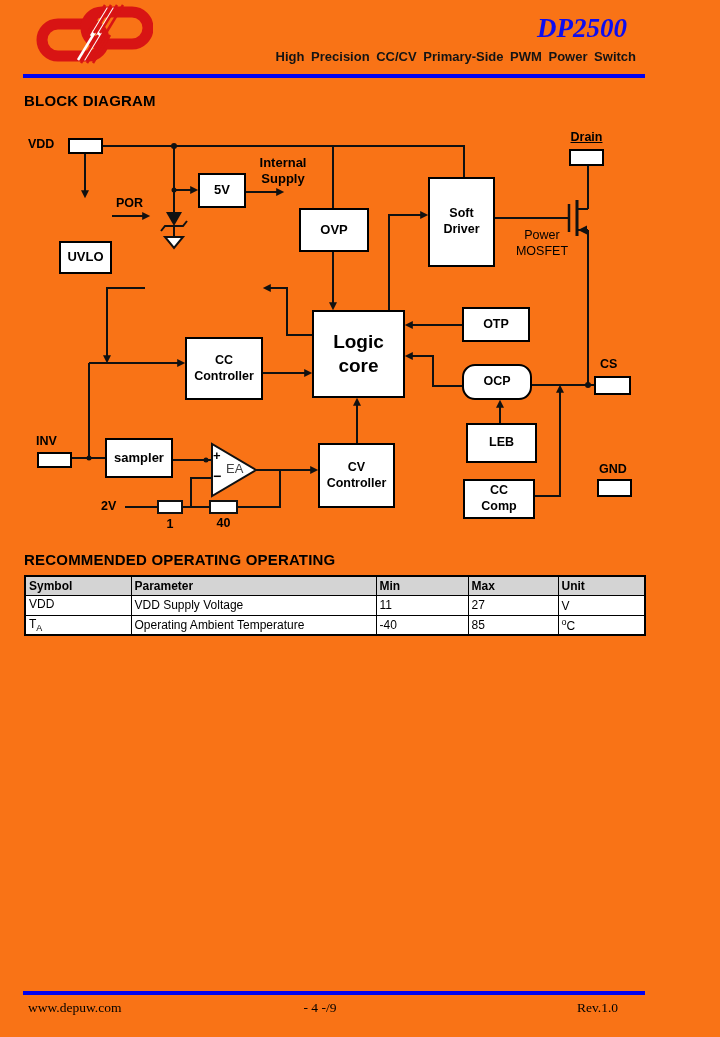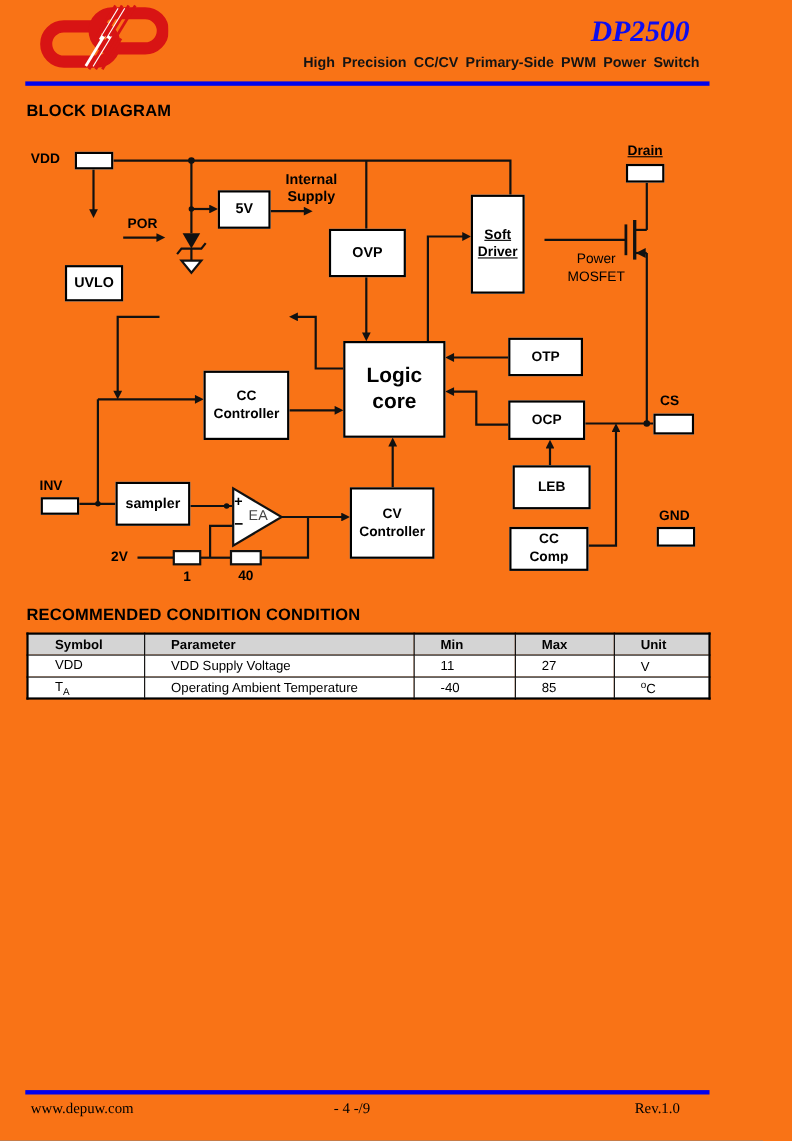--- a/index.html
+++ b/index.html
@@ -34,21 +34,21 @@
   }
   .pin { position:absolute; background:#fff; border:2px solid #000; }
   .dlabel { position:absolute; font-weight:bold; font-size:12.5px; line-height:1.25; white-space:pre-line; }
   .dlabel.center { text-align:center; }
   .dlabel.normal { font-weight:normal; }
 
   
   .op-table { position:absolute; left:24px; top:575px; border-collapse:collapse; table-layout:fixed; }
   .op-table th, .op-table td {
     border:1px solid #000; font-size:12px; text-align:left;
-    padding:0 0 0 24px; vertical-align:middle;
+    padding:0 0 0 3px; vertical-align:middle;
   }
   .op-table th { background:#d4d4d4; font-weight:bold; height:19px; }
   .op-table td { height:20px; background:#fff; }
   .op-table { border:2px solid #000; }
   .op-table sub { font-size:9px; }
   .op-table sup { font-size:9px; }
 
   
   .footer-text { position:absolute; top:1000px; font-family:"Liberation Serif", serif; font-size:13.5px; }
 </style>
@@ -163,48 +163,48 @@
 
     <div class="dlabel" style="left:28px; top:17px;">VDD</div>
     <div class="dlabel center" style="left:561px; top:10px; width:51px;text-decoration:underline;">Drain</div>
     <div class="dlabel" style="left:600px; top:237px;">CS</div>
     <div class="dlabel center" style="left:589px; top:342px; width:48px;">GND</div>
     <div class="dlabel" style="left:36px; top:314px;">INV</div>
 
     <div class="blk" style="left:59px; top:78px; width:53px; height:33px; font-size:13px;margin-top:43px;">UVLO</div>
     <div class="blk" style="left:198px; top:53px; width:48px; height:35px; font-size:13px;">5V</div>
     <div class="blk" style="left:299px; top:88px; width:70px; height:44px; font-size:13px;">OVP</div>
-    <div class="blk" style="left:428px; top:57px; width:49px; height:90px;text-decoration:underline;">Soft
+    <div class="blk" style="left:428px; top:57px; width:67px; height:90px;">Soft
 Driver</div>
     <div class="blk" style="left:185px; top:217px; width:78px; height:63px;">CC
 Controller</div>
     <div class="blk" style="left:312px; top:190px; width:93px; height:88px; font-size:19px;">Logic core</div>
     <div class="blk" style="left:462px; top:187px; width:68px; height:35px;">OTP</div>
-    <div class="blk" style="left:462px; top:244px; width:70px; height:36px;">OCP</div>
+    <div class="blk" style="left:462px; top:244px; width:70px; height:36px;border-radius:13px;">OCP</div>
     <div class="blk" style="left:466px; top:303px; width:71px; height:40px;">LEB</div>
     <div class="blk" style="left:463px; top:359px; width:72px; height:40px;">CC
 Comp</div>
     <div class="blk" style="left:105px; top:318px; width:68px; height:40px; font-size:13px;">sampler</div>
     <div class="blk" style="left:318px; top:323px; width:77px; height:65px;">CV
 Controller</div>
 
     <div class="dlabel" style="left:116px; top:76px;">POR</div>
     <div class="dlabel center" style="left:246px; top:35px; width:74px; font-size:13px;">Internal
 Supply</div>
     <div class="dlabel center normal" style="left:503px; top:108px; width:78px;">Power
 MOSFET</div>
     <div class="dlabel normal" style="left:226px; top:341px; font-size:13px; color:#444;">EA</div>
     <div class="dlabel" style="left:213px; top:328px; font-size:13px;">+</div>
     <div class="dlabel" style="left:213px; top:348px; font-size:14px;">−</div>
     <div class="dlabel" style="left:101px; top:379px;">2V</div>
     <div class="dlabel center" style="left:158px; top:397px; width:24px;">1</div>
     <div class="dlabel center" style="left:210px; top:396px; width:27px;">40</div>
   </div>
 
-  <div class="h1" style="left:24px; top:551px;">RECOMMENDED CONDITION CONDITION</div>
+  <div class="h1" style="left:24px; top:551px;">RECOMMENDED OPERATING OPERATING</div>
 
   <table class="op-table">
     <colgroup>
       <col style="width:106px">
         <col style="width:245px">
         <col style="width:92px">
         <col style="width:90px">
         <col style="width:87px">
     </colgroup>
     <tbody>

